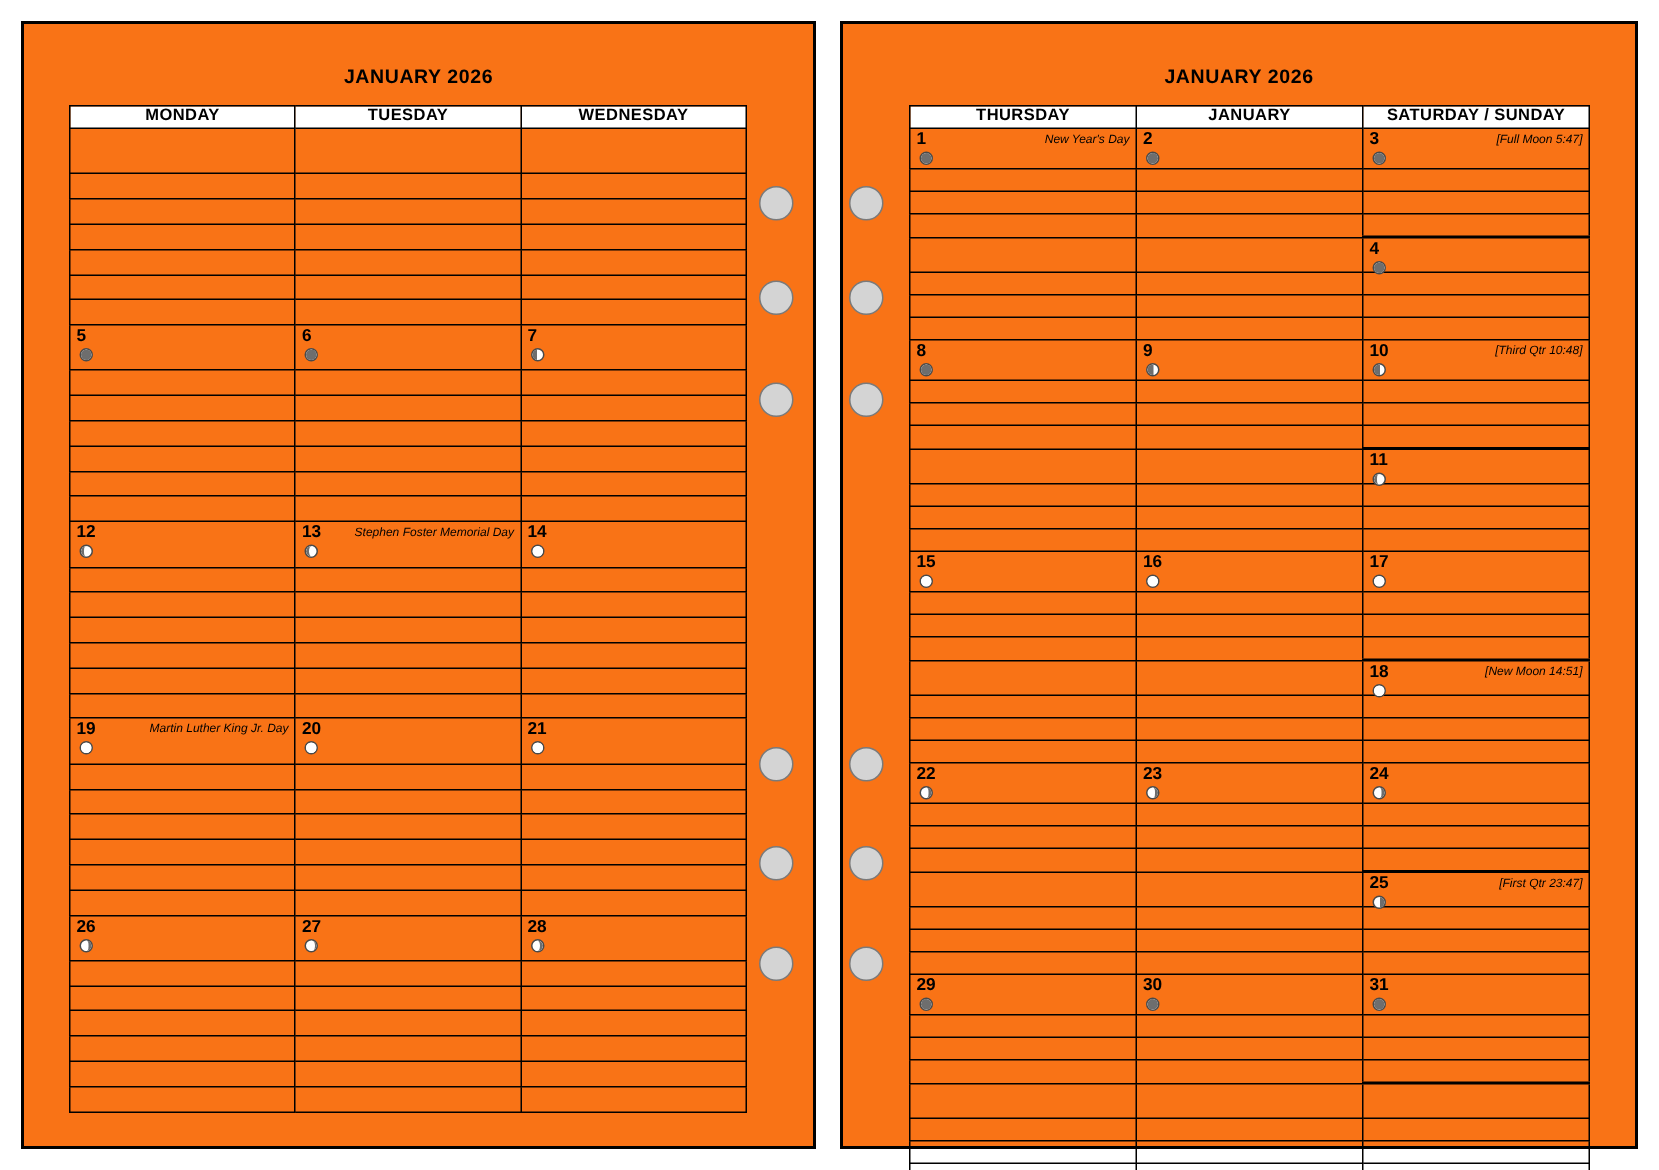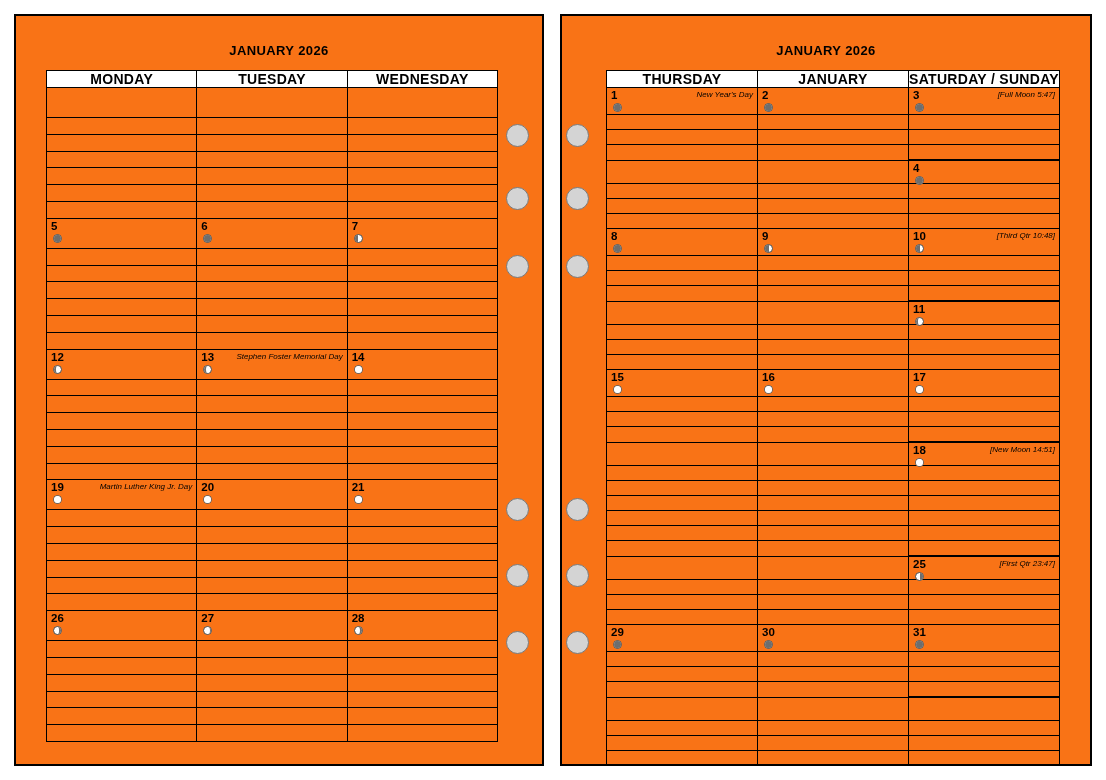--- a/index.html
+++ b/index.html
@@ -55,21 +55,21 @@
     border-collapse: collapse;
     table-layout: fixed;
   }
   table.cal td, table.cal th {
     border: 1px solid #000;
     padding: 0;
     vertical-align: top;
   }
   th.dow {
     height: 14px;
-    font-size: 14px;
+    font-size: 11px;
     font-weight: bold;
     text-align: center;
     letter-spacing: 0.3px;
     background: #fff;
     border-bottom: 1px solid #000;
   }
   td.daycell {
     position: relative;
   }
   td.ruled {
@@ -611,20 +611,43 @@
             </tr>
             <tr class="rule-row">
               <td class="ruled"></td>
               <td class="ruled"></td>
               <td class="ruled"></td>
             </tr>
             <tr class="rule-row">
               <td class="ruled"></td>
               <td class="ruled"></td>
               <td class="ruled"></td>
+            </tr>
+            <tr>
+              <td class="daycell" style="height: 26px;">
+                <span class="daynum">22</span>
+                <span class="moon wax-cres">
+                  <span class="fill"></span>
+                  <span class="inner"></span>
+                </span>
+              </td>
+              <td class="daycell" style="height: 26px;">
+                <span class="daynum">23</span>
+                <span class="moon wax-cres">
+                  <span class="fill"></span>
+                  <span class="inner"></span>
+                </span>
+              </td>
+              <td class="daycell" style="height: 26px;">
+                <span class="daynum">24</span>
+                <span class="moon wax-cres">
+                  <span class="fill"></span>
+                  <span class="inner"></span>
+                </span>
+              </td>
             </tr>
             <tr class="rule-row">
               <td class="ruled"></td>
               <td class="ruled"></td>
               <td class="ruled"></td>
             </tr>
             <tr class="rule-row">
               <td class="ruled"></td>
               <td class="ruled"></td>
               <td class="ruled"></td>

